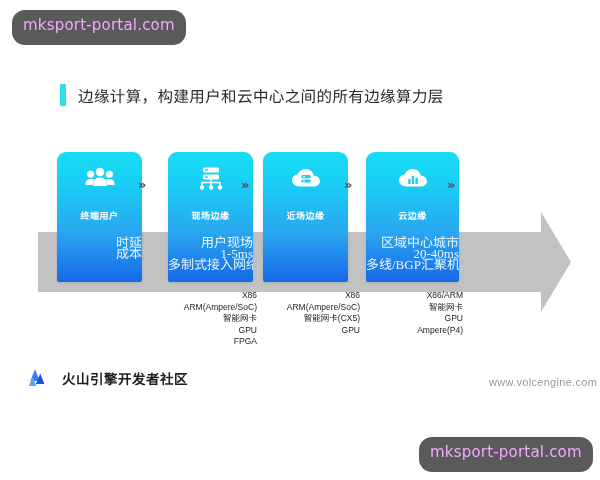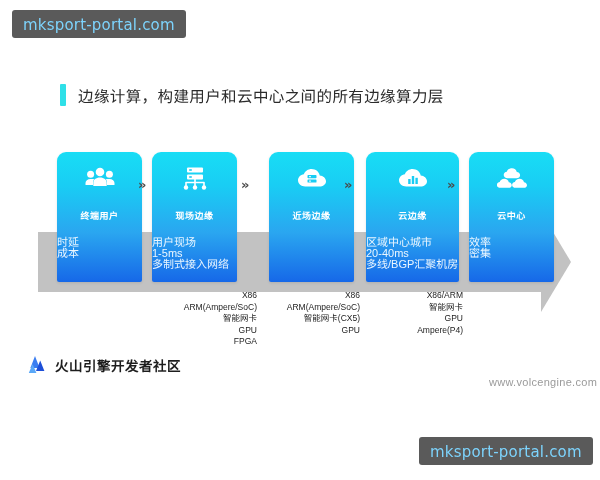--- a/index.html
+++ b/index.html
@@ -8,25 +8,25 @@
     width:600px;height:480px;
     background:#ffffff;
     font-family:"Liberation Sans","DejaVu Sans",sans-serif;
     overflow:hidden;
     position:relative;
   }
   
   .watermark{
     position:absolute;
     background:#5a5a5a;
-    color:#7dd3fc;
+    color:#f0abfc;
     font-size:15px;
     letter-spacing:.2px;
-    padding:6px 11px 4px 11px;
-    border-radius:3px;
+    padding:6px 11px 11px 11px;
+    border-radius:13px;
     white-space:nowrap;
     font-family:"DejaVu Sans",sans-serif;
   }
   #wm-top{left:12px;top:10px;}
   #wm-bottom{left:419px;top:437px;}
 
   
   #title-row{
     position:absolute;left:28px;top:84px;
     display:flex;align-items:center;gap:12px;padding-left:32px;
@@ -67,22 +67,23 @@
     display:flex;justify-content:center;
   }
   .card .icon svg{display:block;}
   .card .card-label{
     position:absolute;left:0;right:0;top:57px;
     text-align:center;color:#ffffff;font-size:9px;font-weight:bold;
     letter-spacing:.5px;
   }
   .card .card-sub{
     position:absolute;left:0;right:0;top:85px;
-    text-align:left;color:#bfefff;font-size:11px;line-height:11px;
+    text-align:right;color:#bfefff;font-size:13px;line-height:11px;
     white-space:nowrap;
+    font-family:Liberation Serif, serif;
   }
   .card .card-sub.on-band{color:#eaf6ff;}
   .card .card-sub div{white-space:nowrap;}
 
   
   .chev{
     position:absolute;top:38px;
     color:#4a4a4a;font-size:13px;font-weight:bold;
     font-family:"DejaVu Sans",sans-serif;
     line-height:1;
@@ -91,22 +92,22 @@
   
   .spec{
     position:absolute;top:150px;
     text-align:right;color:#1c1c1c;font-size:8.5px;line-height:11.5px;
     white-space:nowrap;
   }
   .spec div{white-space:nowrap;}
 
   
   #footer-logo{
-    position:absolute;left:28px;top:355px;
-    display:flex;align-items:center;gap:9px;
+    position:absolute;left:28px;top:368px;
+    display:flex;align-items:center;gap:16px;
   }
   #footer-logo .logo-mark{flex:0 0 auto;display:block;}
   #footer-logo .logo-text{
     font-size:13.5px;font-weight:bold;color:#1d1d1d;letter-spacing:.5px;white-space:nowrap;
   }
   #footer-url{
     position:absolute;left:489px;top:376px;
     font-size:11px;color:#9a9a9a;letter-spacing:.3px;white-space:nowrap;
   }
 </style>
@@ -138,21 +139,21 @@
     </div>
     <div class="card-label">终端用户</div>
     <div class="card-sub on-band">
       <div>时延</div>
       <div>成本</div>
     </div>
   </div>
 
   <div class="chev" style="left:138px;">»</div>
 
-  <div class="card" style="left:152px;">
+  <div class="card" style="left:168px;">
     <div class="icon">
       <svg width="28" height="26" viewBox="0 0 28 26" fill="none" stroke="#ffffff" stroke-width="1.6">
         <rect x="6" y="1.5" width="16" height="5" rx="1" fill="#ffffff" stroke="none"></rect>
         <rect x="6" y="8.5" width="16" height="5" rx="1" fill="#ffffff" stroke="none"></rect>
         <rect x="8.2" y="3.2" width="2.6" height="1.6" fill="#19cdf4" stroke="none"></rect>
         <rect x="8.2" y="10.2" width="2.6" height="1.6" fill="#19cdf4" stroke="none"></rect>
         <path d="M14 13.5v3M5 16.5h18M5 16.5v3M14 16.5v3M23 16.5v3" stroke-linecap="round"></path>
         <circle cx="5" cy="21.5" r="2.2" fill="#ffffff" stroke="none"></circle>
         <circle cx="14" cy="21.5" r="2.2" fill="#ffffff" stroke="none"></circle>
         <circle cx="23" cy="21.5" r="2.2" fill="#ffffff" stroke="none"></circle>
@@ -161,21 +162,21 @@
     <div class="card-label">现场边缘</div>
     <div class="card-sub on-band">
       <div>用户现场</div>
       <div>1-5ms</div>
       <div>多制式接入网络</div>
     </div>
   </div>
 
   <div class="chev" style="left:241px;">»</div>
 
-  <div class="card" style="left:269px;">
+  <div class="card" style="left:263px;">
     <div class="icon">
       <svg width="30" height="24" viewBox="0 0 30 24" fill="#ffffff">
         <path d="M8.2 20.5C4.2 20.5 1 17.8 1 14.3c0-3.1 2.5-5.7 5.9-6.1C8 5.1 11 3 14.6 3c4.1 0 7.5 2.8 8.1 6.4 3.5.2 6.3 2.8 6.3 5.8 0 3.2-3 5.3-6.6 5.3H8.2z"></path>
         <rect x="10.5" y="9" width="9" height="3.2" rx=".7" fill="#19cdf4"></rect>
         <rect x="10.5" y="13.4" width="9" height="3.2" rx=".7" fill="#19cdf4"></rect>
         <rect x="12" y="10.2" width="2" height="1" fill="#ffffff"></rect>
         <rect x="12" y="14.6" width="2" height="1" fill="#ffffff"></rect>
       </svg>
     </div>
     <div class="card-label">近场边缘</div>
@@ -195,34 +196,20 @@
     <div class="card-label">云边缘</div>
     <div class="card-sub on-band">
       <div>区域中心城市</div>
       <div>20-40ms</div>
       <div>多线/BGP汇聚机房</div>
     </div>
   </div>
 
   <div class="chev" style="left:447px;">»</div>
 
-  <div class="card" style="left:469px;">
-    <div class="icon">
-      <svg width="30" height="24" viewBox="0 0 30 24" fill="#ffffff">
-        <path d="M15 2.2c2.4 0 4.4 1.7 4.8 3.8 1.9.2 3.3 1.6 3.3 3.3 0 1.8-1.6 2.9-3.6 2.9h-9c-2.1 0-3.8-1.4-3.8-3.2 0-1.6 1.3-3 3.1-3.2.4-2.1 2.6-3.6 5.2-3.6z"></path>
-        <path d="M7.4 12.8c2.2 0 4 1.5 4.4 3.4 1.7.2 3 1.4 3 3 0 1.6-1.5 2.6-3.3 2.6h-8.2c-1.9 0-3.4-1.2-3.4-2.9 0-1.5 1.2-2.7 2.8-2.9.4-1.9 2.4-3.2 4.7-3.2z"></path>
-        <path d="M22.6 12.8c2.2 0 4 1.5 4.4 3.4 1.7.2 3 1.4 3 3 0 1.6-1.5 2.6-3.3 2.6h-8.2c-1.9 0-3.4-1.2-3.4-2.9 0-1.5 1.2-2.7 2.8-2.9.4-1.9 2.4-3.2 4.7-3.2z"></path>
-      </svg>
-    </div>
-    <div class="card-label">云中心</div>
-    <div class="card-sub on-band">
-      <div>效率</div>
-      <div>密集</div>
-    </div>
-  </div>
 
   <div class="spec" style="left:135px;width:122px;">
     <div>X86</div>
     <div>ARM(Ampere/SoC)</div>
     <div>智能网卡</div>
     <div>GPU</div>
     <div>FPGA</div>
   </div>
 
   <div class="spec" style="left:238px;width:122px;">

